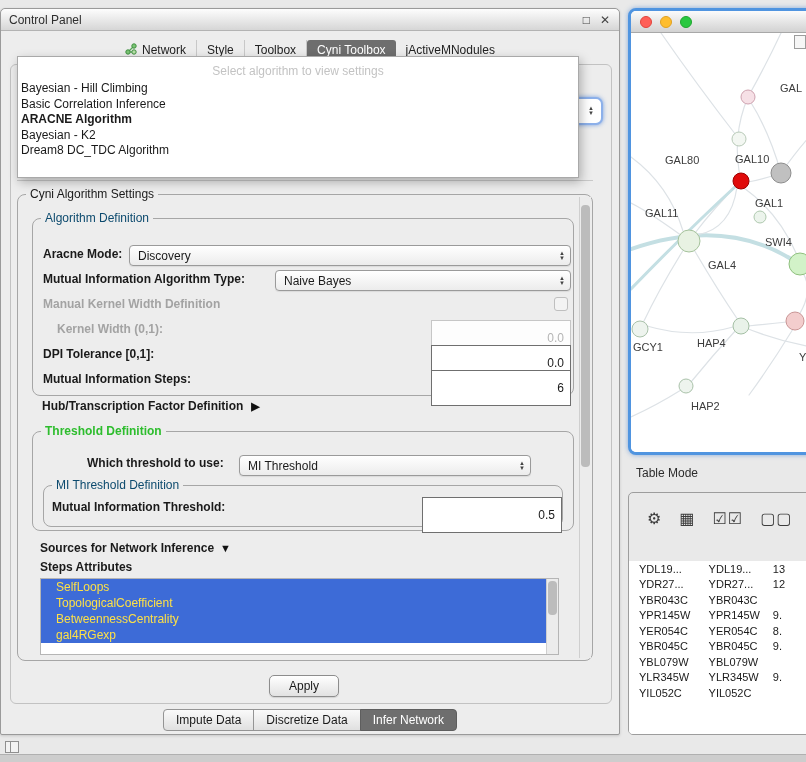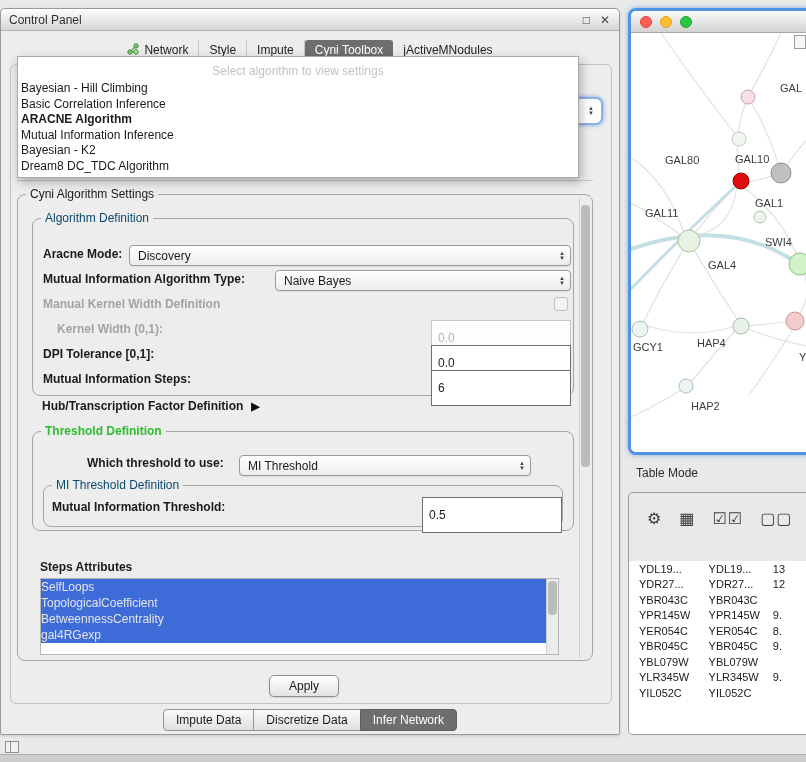--- a/index.html
+++ b/index.html
@@ -35,34 +35,34 @@
   .group>.legend{position:absolute;top:-8px;left:8px;background:#ededed;padding:0 4px;white-space:nowrap;}
   .legend.blue{color:#0c4a6e;font-weight:normal;}
   .legend.green{color:#2dbd2d;font-weight:bold;}
 
   .lbl{position:absolute;font-weight:bold;white-space:nowrap;}
   .lbl.dis{color:#a3a3a3;}
 
   .combo{position:absolute;height:21px;border:1px solid #9a9a9a;border-radius:4px;background:linear-gradient(#ffffff,#ececec);display:flex;align-items:center;justify-content:space-between;padding:0 5px 0 8px;box-shadow:0 1px 1px rgba(0,0,0,.08);}
   .stepper{display:flex;flex-direction:column;align-items:center;font-size:6px;line-height:5px;color:#444;}
 
-  .field{position:absolute;height:36px;border:1px solid #6f6f6f;background:#fff;display:flex;align-items:center;justify-content:flex-start;padding:0 6px;}
+  .field{position:absolute;height:36px;border:1px solid #6f6f6f;background:#fff;display:flex;align-items:center;justify-content:flex-end;padding:0 6px;}
   .field.dis{border-color:#c6c6c6;color:#b5b5b5;background:#fdfdfd;}
 
   .checkbox{position:absolute;width:14px;height:14px;border:1px solid #bfbfbf;border-radius:3px;background:#f3f3f3;}
 
   .discrow{position:absolute;display:flex;align-items:center;gap:6px;font-weight:bold;white-space:nowrap;}
   .discrow .tri{font-size:11px;color:#111;}
 
   .vsb{position:absolute;background:#ececec;border-left:1px solid #cfcfcf;}
   .vsb .thumb{position:absolute;left:1px;right:1px;background:#bcbcbc;border-radius:4px;}
 
   .attrlist{position:absolute;left:22px;top:383px;width:519px;height:77px;background:#fff;border:1px solid #b5b5b5;overflow:hidden;}
   .attrlist .rows{position:absolute;left:0;top:0;right:12px;}
-  .attrlist .row{height:16px;line-height:16px;padding-left:0;background:#3d6bd7;color:#e5e5e5;white-space:nowrap;overflow:hidden;}
+  .attrlist .row{height:16px;line-height:16px;padding-left:15px;background:#3d6bd7;color:#fde047;white-space:nowrap;overflow:hidden;}
 
   .applybtn{position:absolute;left:268px;top:666px;width:70px;height:22px;border:1px solid #8d8d8d;border-radius:5px;background:linear-gradient(#ffffff,#e2e2e2);display:flex;align-items:center;justify-content:center;box-shadow:0 1px 1px rgba(0,0,0,.12);}
 
   .btabs{position:absolute;left:0;right:0;top:700px;display:flex;justify-content:center;}
   .btab{padding:3px 12px;border:1px solid #949494;background:linear-gradient(#fafafa,#e0e0e0);margin-left:-1px;white-space:nowrap;}
   .btab:first-child{border-radius:4px 0 0 4px;margin-left:0;}
   .btab:last-child{border-radius:0 4px 4px 0;}
   .btab.sel{background:#6e6e6e;color:#fff;border-color:#5e5e5e;}
 
   
@@ -114,21 +114,21 @@
             <circle cx="3" cy="9" r="2.2" fill="#7cc576" stroke="#3f8f3f"></circle>
             <circle cx="9" cy="3" r="2.2" fill="#7cc576" stroke="#3f8f3f"></circle>
             <circle cx="9" cy="9" r="2.2" fill="#b7e0a8" stroke="#3f8f3f"></circle>
           </svg></span>
         <span>Network</span>
       </div>
       <div class="tab">
         <span>Style</span>
       </div>
       <div class="tab">
-        <span>Impute</span>
+        <span>Toolbox</span>
       </div>
       <div class="tab sel">
         <span>Cyni Toolbox</span>
       </div>
       <div class="tab">
         <span>jActiveMNodules</span>
       </div>
     </div>
 
   <div class="outerpanel"></div>
@@ -140,21 +140,20 @@
         <span>▼</span>
     </span>
   </div>
 
   <div class="popup">
     <div class="ph">Select algorithm to view settings</div>
     <div>
         <div class="item">Bayesian - Hill Climbing</div>
         <div class="item">Basic Correlation Inference</div>
         <div class="item sel">ARACNE Algorithm</div>
-        <div class="item">Mutual Information Inference</div>
         <div class="item">Bayesian - K2</div>
         <div class="item">Dream8 DC_TDC Algorithm</div>
       </div>
   </div>
 
   <div class="group" style="left:16px;top:185px;width:576px;height:467px;">
     <span class="legend">Cyni Algorithm Settings</span>
 
     <div class="vsb" style="right:1px;top:2px;bottom:2px;width:12px;">
       <div class="thumb" style="top:8px;height:262px;"></div>
@@ -219,20 +218,24 @@
 
       <div class="group" style="left:10px;top:53px;width:520px;height:42px;">
         <span class="legend blue">MI Threshold Definition</span>
         <span class="lbl" style="left:8px;top:14px;">Mutual Information Threshold:</span>
         <div class="field" style="left:378px;top:11px;width:140px;">
           <span>0.5</span>
         </div>
       </div>
     </div>
 
+    <div class="discrow" style="left:22px;top:346px;">
+      <span>Sources for Network Inference</span>
+      <span class="tri">▼</span>
+    </div>
 
     <span class="lbl" style="left:22px;top:365px;">Steps Attributes</span>
 
     <div class="attrlist">
       <div class="rows">
           <div class="row">SelfLoops</div>
           <div class="row">TopologicalCoefficient</div>
           <div class="row">BetweennessCentrality</div>
           <div class="row">gal4RGexp</div>
         </div>

